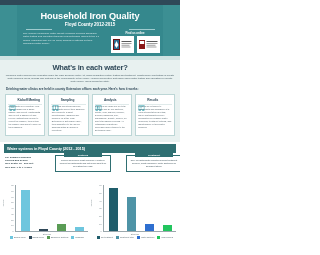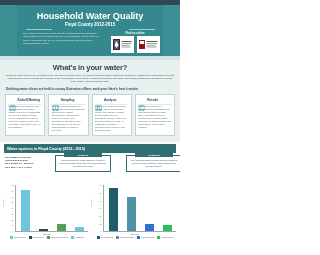--- a/index.html
+++ b/index.html
@@ -107,21 +107,21 @@
   .sw{width:3px;height:3px;display:inline-block;}
 </style>
 </head>
 <body>
 
 <div class="page">
 
   <div class="hdr">
     <div class="hdr-top"></div>
     <div class="hdr-inner">
-      <div class="title">Household Water Quality</div>
+      <div class="title">Household Iron Quality</div>
       <div class="subtitle">Floyd County 2012-2015</div>
       <div class="rule l"></div>
       <div class="rule r"></div>
       <div class="hdr-body">The Virginia Household Water Quality Program provides affordable water testing and education through local Extension offices to the 1.7 million Virginians who rely on wells, springs or cisterns for their household water supply.</div>
       <div class="findus">Find us online</div>
       <div class="logos">
         <div class="logo">
           <svg width="23" height="17" viewBox="0 0 23 17">
             <path d="M2 3 L9 3 L9 14 L2 14 Z" fill="#6a1010"></path>
             <path d="M3 4 L8 4 L8 13 L3 13 Z" fill="#2a6b8f"></path>
@@ -142,21 +142,21 @@
             <rect x="9.5" y="10.6" width="10" height="0.8" fill="#8a8a8a"></rect>
           </svg>
         </div>
       </div>
     </div>
   </div>
 
   <div class="band"></div>
 
   <div class="sec1">
-    <div class="sec1-h">What's in your water?</div>
+    <div class="sec1-h">What's in each water?</div>
     <div class="sec1-p">Municipal water supplies are regulated under the Safe Drinking Water Act, which mandates routine testing and treatment. Maintenance and testing of private water supplies (wells, springs and cisterns) is the responsibility of the owner. Virginia Cooperative Extension offers water testing and education for private water supply users across the state.</div>
     <div class="sec1-sub">Drinking water clinics are held in county Extension offices each year. Here's how it works:</div>
 
     <div class="steps">
 
       <div class="step">
         <div class="step-head">
           <span class="step-ic">
             <svg width="7" height="7" viewBox="0 0 12 12">
               <rect x="1" y="2" width="10" height="8" fill="#4fb3bf"></rect>

